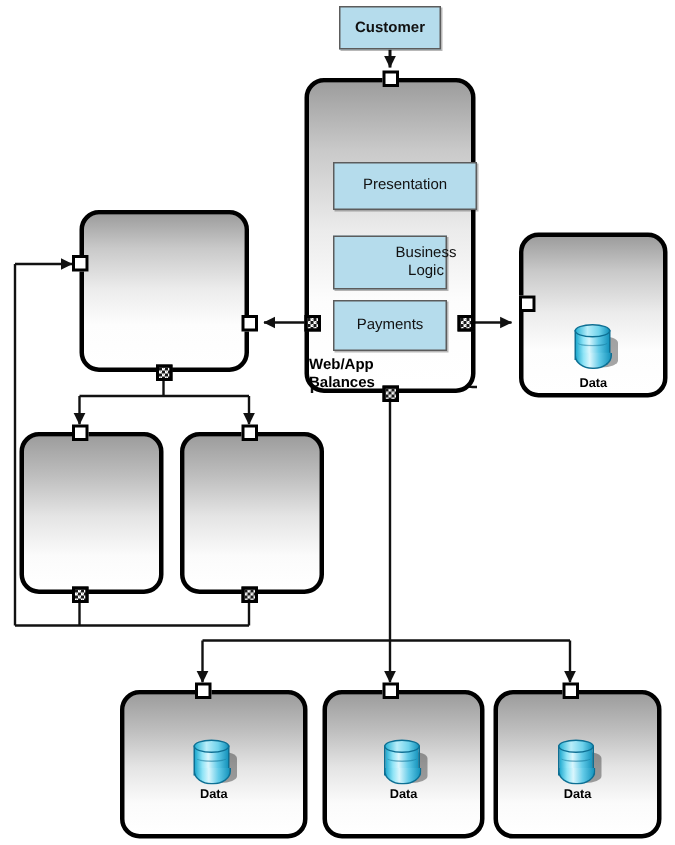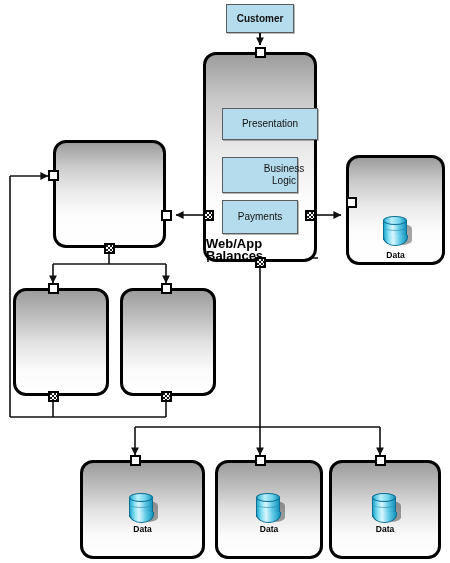--- a/index.html
+++ b/index.html
@@ -92,21 +92,21 @@
   }
   .db .ring{
     position:absolute;left:2px;top:10px;width:20px;height:4px;
     border-bottom:1px solid rgba(13,111,147,.5);border-radius:50%;
   }
   .dblabel{
     position:absolute;text-align:center;font-size:8.5px;font-weight:bold;color:#000;
     z-index:4;white-space:nowrap;
   }
   .freelabel{
-    position:absolute;font-size:13px;font-weight:bold;color:#000;line-height:11.5px;
+    position:absolute;font-size:10px;font-weight:bold;color:#000;line-height:11.5px;
     z-index:5;
   }
 </style>
 </head>
 <body>
 
 <div id="canvas">
 
   <svg id="wires" viewBox="0 0 450 563">
     <defs>

